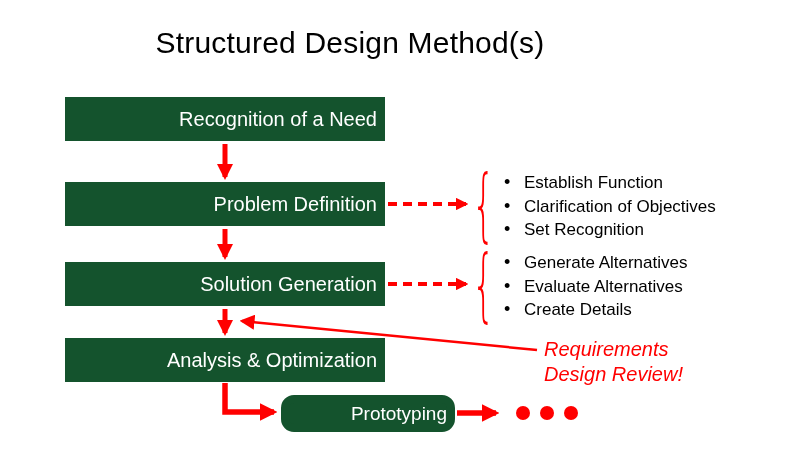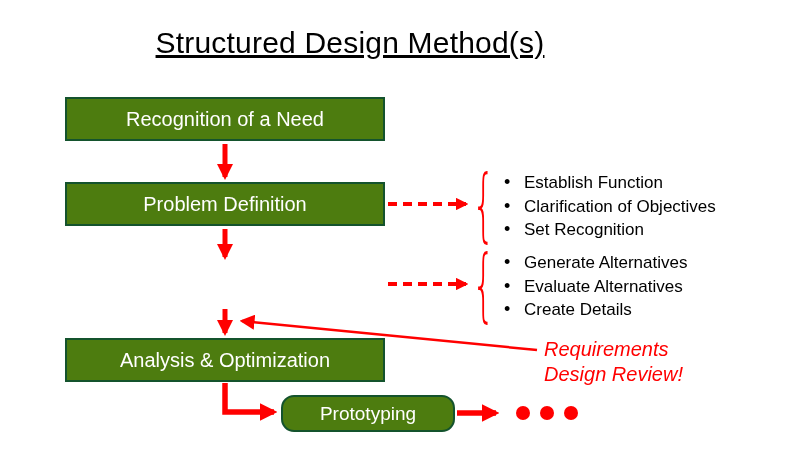--- a/index.html
+++ b/index.html
@@ -13,28 +13,27 @@
   #arrow-layer{
     position:absolute;left:0;top:0;width:800px;height:450px;
     pointer-events:none;z-index:1;
   }
   .title{
     position:absolute;left:0;top:26px;width:700px;
     text-align:center;
     font-size:30px;color:#000000;
     letter-spacing:0.2px;
     z-index:2;
-    text-decoration:underline;
   }
   .box{
     position:absolute;
-    background:#4d7c0f;
-    border:2px solid #14532d;
+    background:#14532d;
+    border:8px solid #14532d;
     color:#ffffff;
-    display:flex;align-items:center;justify-content:center;
+    display:flex;align-items:center;justify-content:flex-end;
     font-size:20px;
     z-index:2;
     box-sizing:border-box;
   }
   .box-1{left:65px;top:97px;width:320px;height:44px;}
   .box-2{left:65px;top:182px;width:320px;height:44px;}
   .box-3{left:65px;top:262px;width:320px;height:44px;}
   .box-4{left:65px;top:338px;width:320px;height:44px;}
   .box-5{left:281px;top:395px;width:174px;height:37px;font-size:19px;border-radius:13px;}
   .brace{
@@ -110,20 +109,23 @@
   </svg>
 
   <div class="title">Structured Design Method(s)</div>
 
   <div class="box box-1">
     <span>Recognition of a Need</span>
   </div>
   <div class="box box-2">
     <span>Problem Definition</span>
   </div>
+  <div class="box box-3">
+    <span>Solution Generation</span>
+  </div>
   <div class="box box-4">
     <span>Analysis &amp; Optimization</span>
   </div>
   <div class="box box-5">
     <span>Prototyping</span>
   </div>
 
   <span class="brace brace-1">{</span>
   <span class="brace brace-2">{</span>
 

